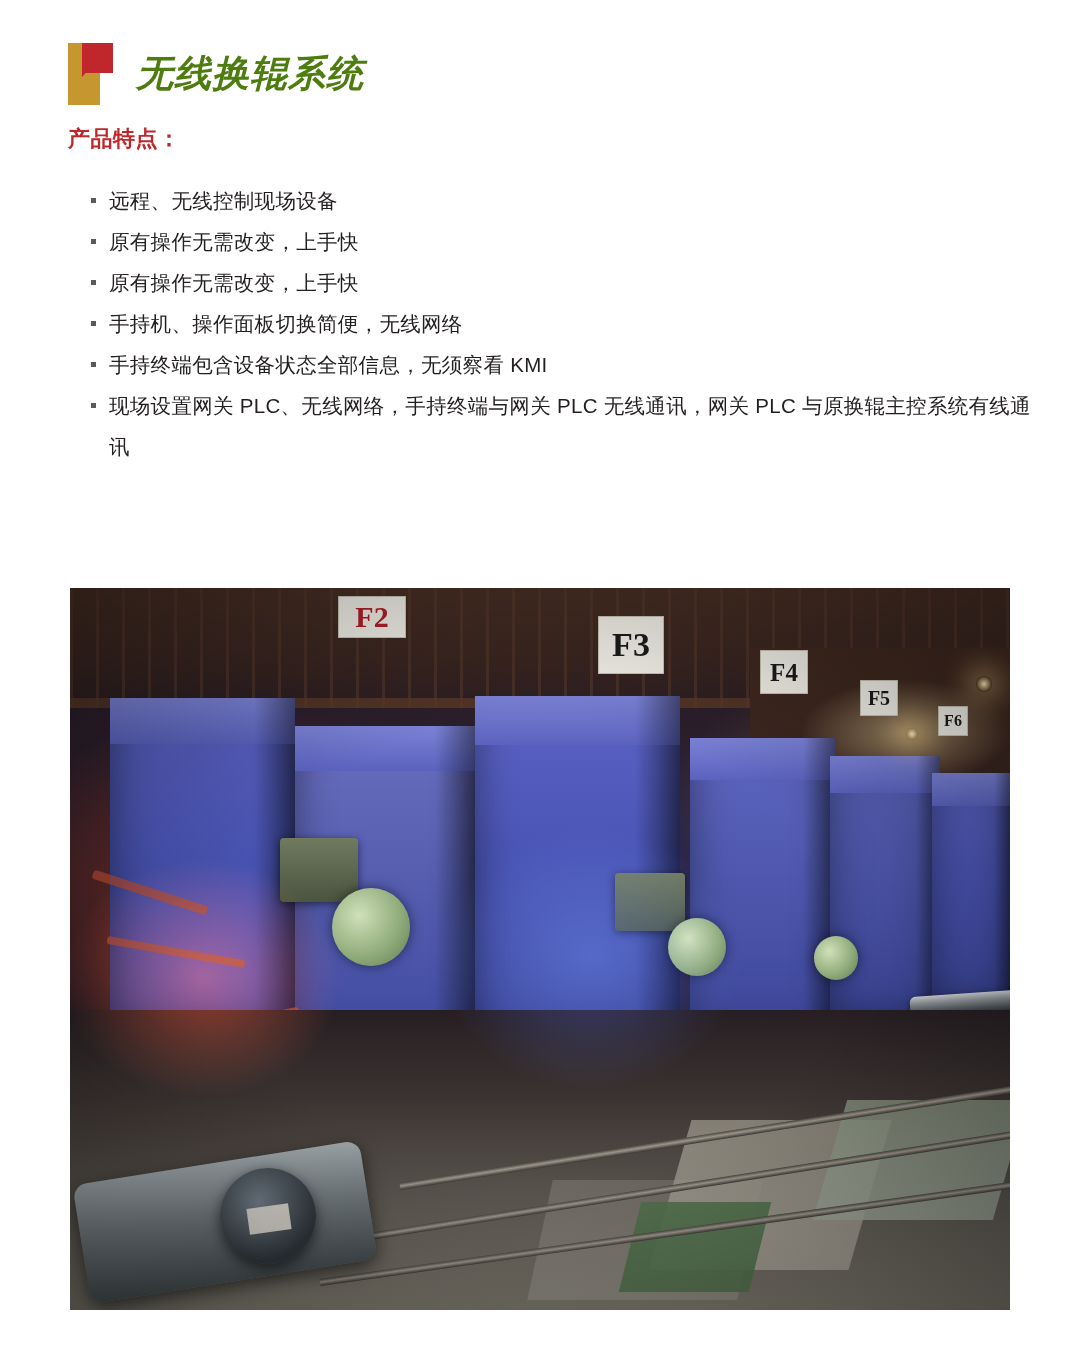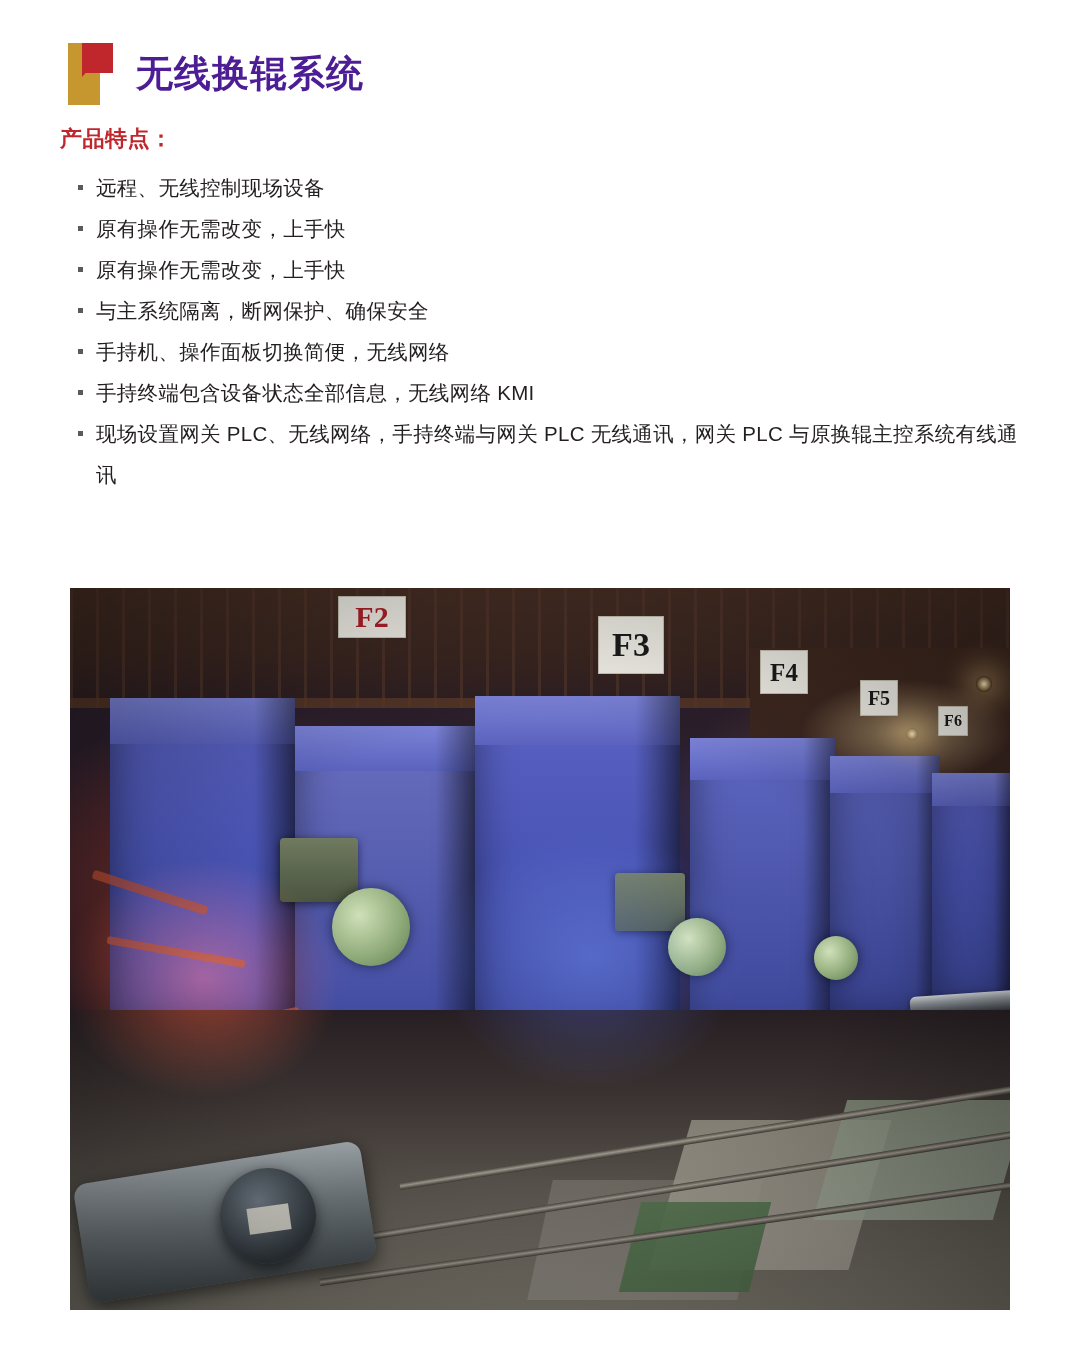--- a/index.html
+++ b/index.html
@@ -54,45 +54,46 @@
     position: absolute;
     left: 14px;
     top: 0;
     width: 31px;
     height: 30px;
     background: #c0272d;
   }
   .title-text {
     font-size: 37px;
     font-weight: bold;
-    color: #4c1d95;
+    color: #4d7c0f;
     letter-spacing: 1px;
     line-height: 1;
     padding-bottom: 2px;
+    font-style: italic;
   }
 
   
   .section-heading {
     position: absolute;
-    left: 60px;
+    left: 68px;
     top: 124px;
     font-size: 22px;
     font-weight: bold;
     color: #c0272d;
     letter-spacing: 0.5px;
   }
 
   
   .feature-list {
     position: absolute;
     left: 68px;
     top: 163px;
     width: 950px;
     list-style: none;
-    margin: 4px;
+    margin: 17px;
     padding: 0;
   }
   .feature-list li {
     position: relative;
     padding-left: 24px;
     font-size: 20.5px;
     line-height: 41px;
     color: #231f20;
     letter-spacing: 0.3px;
   }
@@ -335,23 +336,23 @@
   </div>
   <div class="title-text">无线换辊系统</div>
 </div>
 
 <div class="section-heading">产品特点：</div>
 
 <ul class="feature-list">
   <li><span class="bullet"></span><span>远程、无线控制现场设备</span></li>
   <li><span class="bullet"></span><span>原有操作无需改变，上手快</span></li>
   <li><span class="bullet"></span><span>原有操作无需改变，上手快</span></li>
-  <li><span class="bullet"></span><span>与主系统隔离，断网保护、确保安全</span></li>
+  <li><span class="bullet"></span></li>
   <li><span class="bullet"></span><span>手持机、操作面板切换简便，无线网络</span></li>
-  <li><span class="bullet"></span><span>手持终端包含设备状态全部信息，无线网络 KMI</span></li>
+  <li><span class="bullet"></span><span>手持终端包含设备状态全部信息，无须察看 KMI</span></li>
   <li class="wrap"><span class="bullet"></span><span>现场设置网关 PLC、无线网络，手持终端与网关 PLC 无线通讯，网关 PLC 与原换辊主控系统有线通讯</span></li>
 </ul>
 
 <div class="photo">
   <div class="scene">
     <div class="layer-bg"></div>
     <div class="ceiling"></div>
     <div class="far-hall"></div>
 
     <div class="stand s1">

